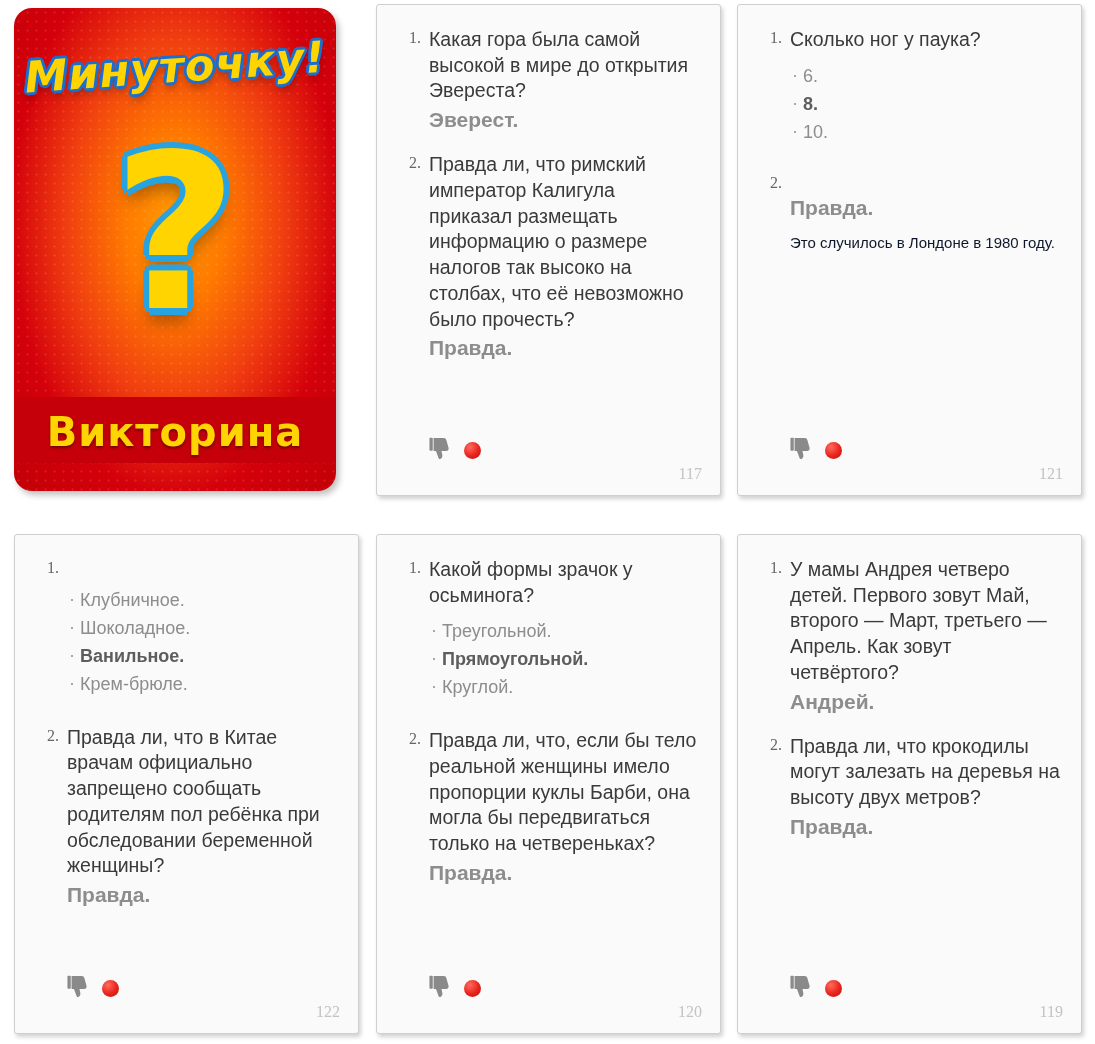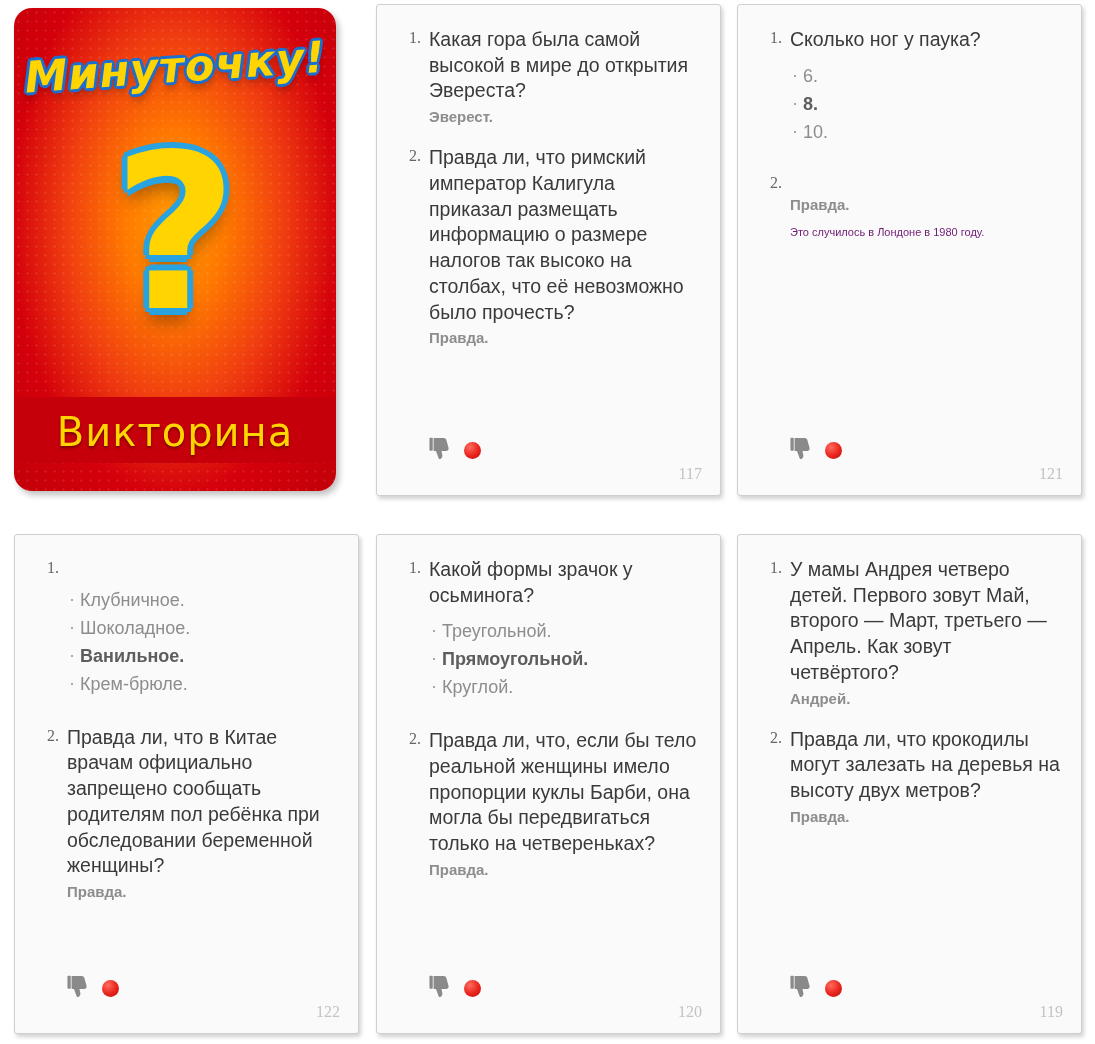--- a/index.html
+++ b/index.html
@@ -92,21 +92,21 @@
     background: #c6000a;
     z-index: 3;
   }
   .cover-bottom-title {
     position: absolute;
     left: 0;
     bottom: 36px;
     width: 100%;
     text-align: center;
     font-family: "DejaVu Sans", sans-serif;
-    font-weight: normal;
+    font-weight: bold;
     font-size: 40px;
     letter-spacing: 1px;
     color: #ffd400;
     text-shadow: 0 2px 3px rgba(0,0,0,0.4);
     z-index: 4;
   }
 
   
   .quiz {
     padding: 22px 20px 18px 18px;
@@ -140,29 +140,29 @@
     content: "\00B7";
     position: absolute;
     left: 2px;
     top: -1px;
     color: #9a9a9a;
     font-size: 18px;
   }
   .choice b { color: #5d5d5d; }
   .answer {
     margin: 0 0 0 34px;
-    font-size: 15px;
+    font-size: 21px;
     font-weight: bold;
     color: #8d8d8d;
   }
   .note {
     margin: 12px 0 0 34px;
-    font-size: 11px;
+    font-size: 15px;
     line-height: 1.4;
-    color: #701a75;
+    color: #0f172a;
   }
   .spacer-lg { height: 20px; }
   .icons {
     position: absolute;
     left: 52px;
     bottom: 32px;
     display: flex;
     align-items: center;
     gap: 13px;
   }

